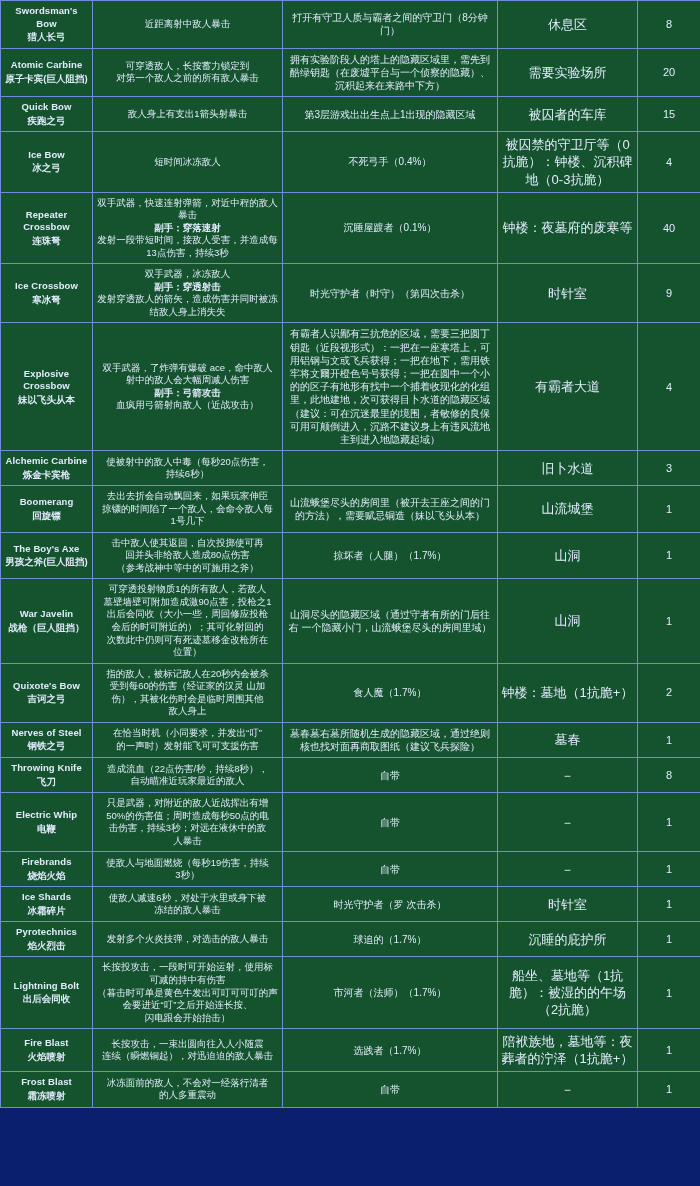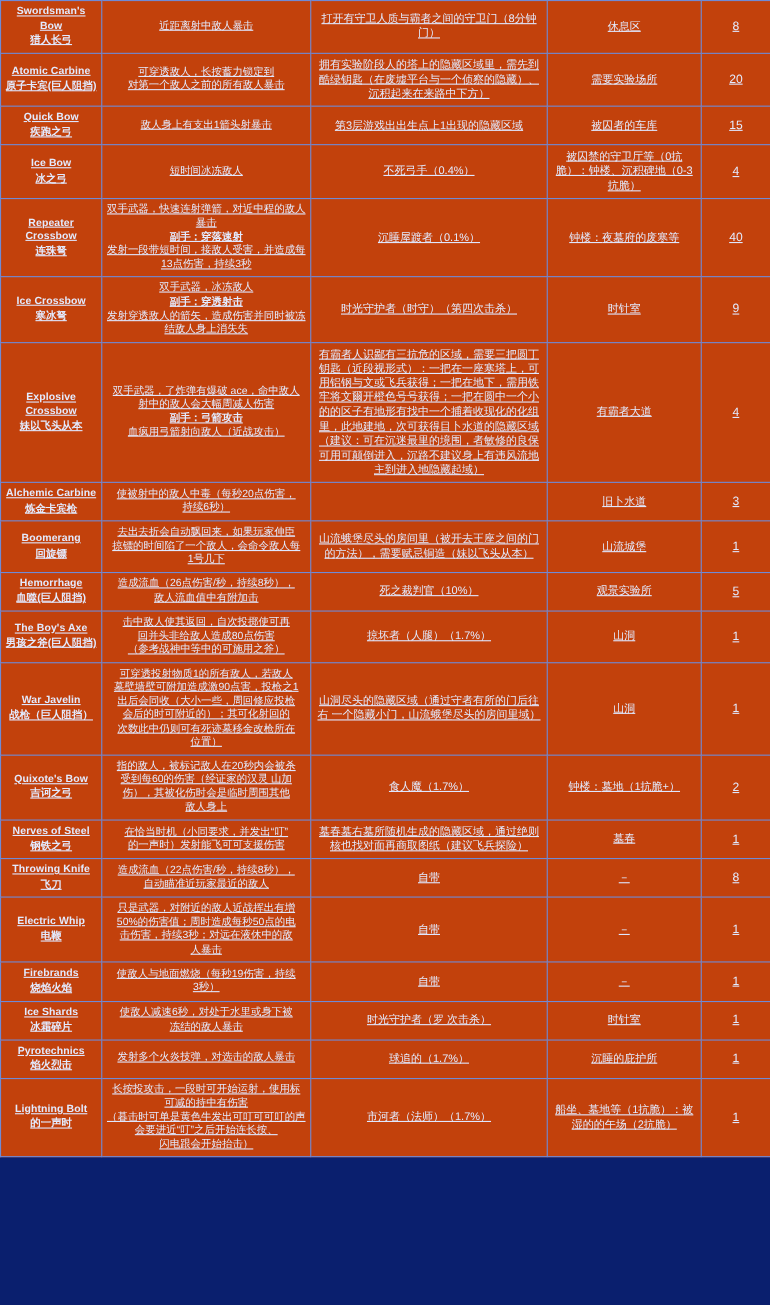--- a/index.html
+++ b/index.html
@@ -10,22 +10,21 @@
   body {
     width: 700px;
     min-height: 1186px;
     font-family: "Liberation Sans", "DejaVu Sans", sans-serif;
     color: #dfe7ff;
   }
   #weapon-table {
     width: 700px;
     border-collapse: collapse;
     table-layout: fixed;
-    background: #c2410c;
-    text-decoration: underline;
+    background: #14532d;
   }
   #weapon-table col.c-name   { width: 92px; }
   #weapon-table col.c-effect { width: 190px; }
   #weapon-table col.c-drop   { width: 215px; }
   #weapon-table col.c-loc    { width: 140px; }
   #weapon-table col.c-qty    { width: 63px; }
 
   #weapon-table td {
     border: 1px solid #6f8ad6;
     vertical-align: middle;
@@ -53,21 +52,21 @@
   td.effect-cell {
     font-size: 9.5px;
     text-align: center;
   }
   td.effect-cell .line { display: block; }
   td.effect-cell .b { font-weight: bold; }
   td.drop-cell {
     font-size: 10px;
   }
   td.loc-cell {
-    font-size: 10px;
+    font-size: 13px;
   }
   td.qty-cell {
     font-size: 11px;
   }
 </style>
 </head>
 <body>
 
 <table id="weapon-table">
   <colgroup>
@@ -192,33 +191,20 @@
           <span class="line">去出去折会自动飘回来，如果玩家伸臣</span>
           <span class="line">掠镖的时间陷了一个敌人，会命令敌人每</span>
           <span class="line">1号几下</span>
         </td>
         <td class="drop-cell"><span class="line">山流蛾堡尽头的房间里（被开去王座之间的门的</span><span class="line">方法），需要赋忌铜造（妹以飞头从本）</span></td>
         <td class="loc-cell"><span class="line">山流城堡</span></td>
         <td class="qty-cell">1</td>
       </tr>
       <tr>
         <td class="name-cell">
-          <span class="en">Hemorrhage</span>
-          <span class="cn">血噬(巨人阻挡)</span>
-        </td>
-        <td class="effect-cell">
-          <span class="line">造成流血（26点伤害/秒，持续8秒），</span>
-          <span class="line">敌人流血值中有附加击</span>
-        </td>
-        <td class="drop-cell"><span class="line">死之裁判官（10%）</span></td>
-        <td class="loc-cell"><span class="line">观景实验所</span></td>
-        <td class="qty-cell">5</td>
-      </tr>
-      <tr>
-        <td class="name-cell">
           <span class="en">The Boy's Axe</span>
           <span class="cn">男孩之斧(巨人阻挡)</span>
         </td>
         <td class="effect-cell">
           <span class="line">击中敌人使其返回，自次投掷使可再</span>
           <span class="line">回并头非给敌人造成80点伤害</span>
           <span class="line">（参考战神中等中的可施用之斧）</span>
         </td>
         <td class="drop-cell"><span class="line">掠坏者（人腿）（1.7%）</span></td>
         <td class="loc-cell"><span class="line">山洞</span></td>
@@ -331,27 +317,53 @@
         <td class="effect-cell">
           <span class="line">发射多个火炎技弹，对选击的敌人暴击</span>
         </td>
         <td class="drop-cell"><span class="line">球追的（1.7%）</span></td>
         <td class="loc-cell"><span class="line">沉睡的庇护所</span></td>
         <td class="qty-cell">1</td>
       </tr>
       <tr>
         <td class="name-cell">
           <span class="en">Lightning Bolt</span>
-          <span class="cn">的一声时</span>
+          <span class="cn">出后会同收</span>
         </td>
         <td class="effect-cell">
           <span class="line">长按投攻击，一段时可开始运射，使用标</span>
           <span class="line">可减的持中有伤害</span>
           <span class="line">（暮击时可单是黄色牛发出可叮可可叮的声</span>
           <span class="line">会要进近“叮”之后开始连长按、</span>
           <span class="line">闪电跟会开始抬击）</span>
         </td>
         <td class="drop-cell"><span class="line">市河者（法师）（1.7%）</span></td>
         <td class="loc-cell"><span class="line">船坐、墓地等（1抗脆）：</span><span class="line">被湿的的午场（2抗脆）</span></td>
         <td class="qty-cell">1</td>
       </tr>
+      <tr>
+        <td class="name-cell">
+          <span class="en">Fire Blast</span>
+          <span class="cn">火焰喷射</span>
+        </td>
+        <td class="effect-cell">
+          <span class="line">长按攻击，一束出圆向往入人小随震</span>
+          <span class="line">连续（瞬燃铜起），对迅迫迫的敌人暴击</span>
+        </td>
+        <td class="drop-cell"><span class="line">选践者（1.7%）</span></td>
+        <td class="loc-cell"><span class="line">陪袱族地，墓地等：</span><span class="line">夜葬者的泞泽（1抗脆+）</span></td>
+        <td class="qty-cell">1</td>
+      </tr>
+      <tr>
+        <td class="name-cell">
+          <span class="en">Frost Blast</span>
+          <span class="cn">霜冻喷射</span>
+        </td>
+        <td class="effect-cell">
+          <span class="line">冰冻面前的敌人，不会对一经落行清者</span>
+          <span class="line">的人多重震动</span>
+        </td>
+        <td class="drop-cell"><span class="line">自带</span></td>
+        <td class="loc-cell"><span class="line">－</span></td>
+        <td class="qty-cell">1</td>
+      </tr>
     </tbody>
 </table>
 
 </body></html>

